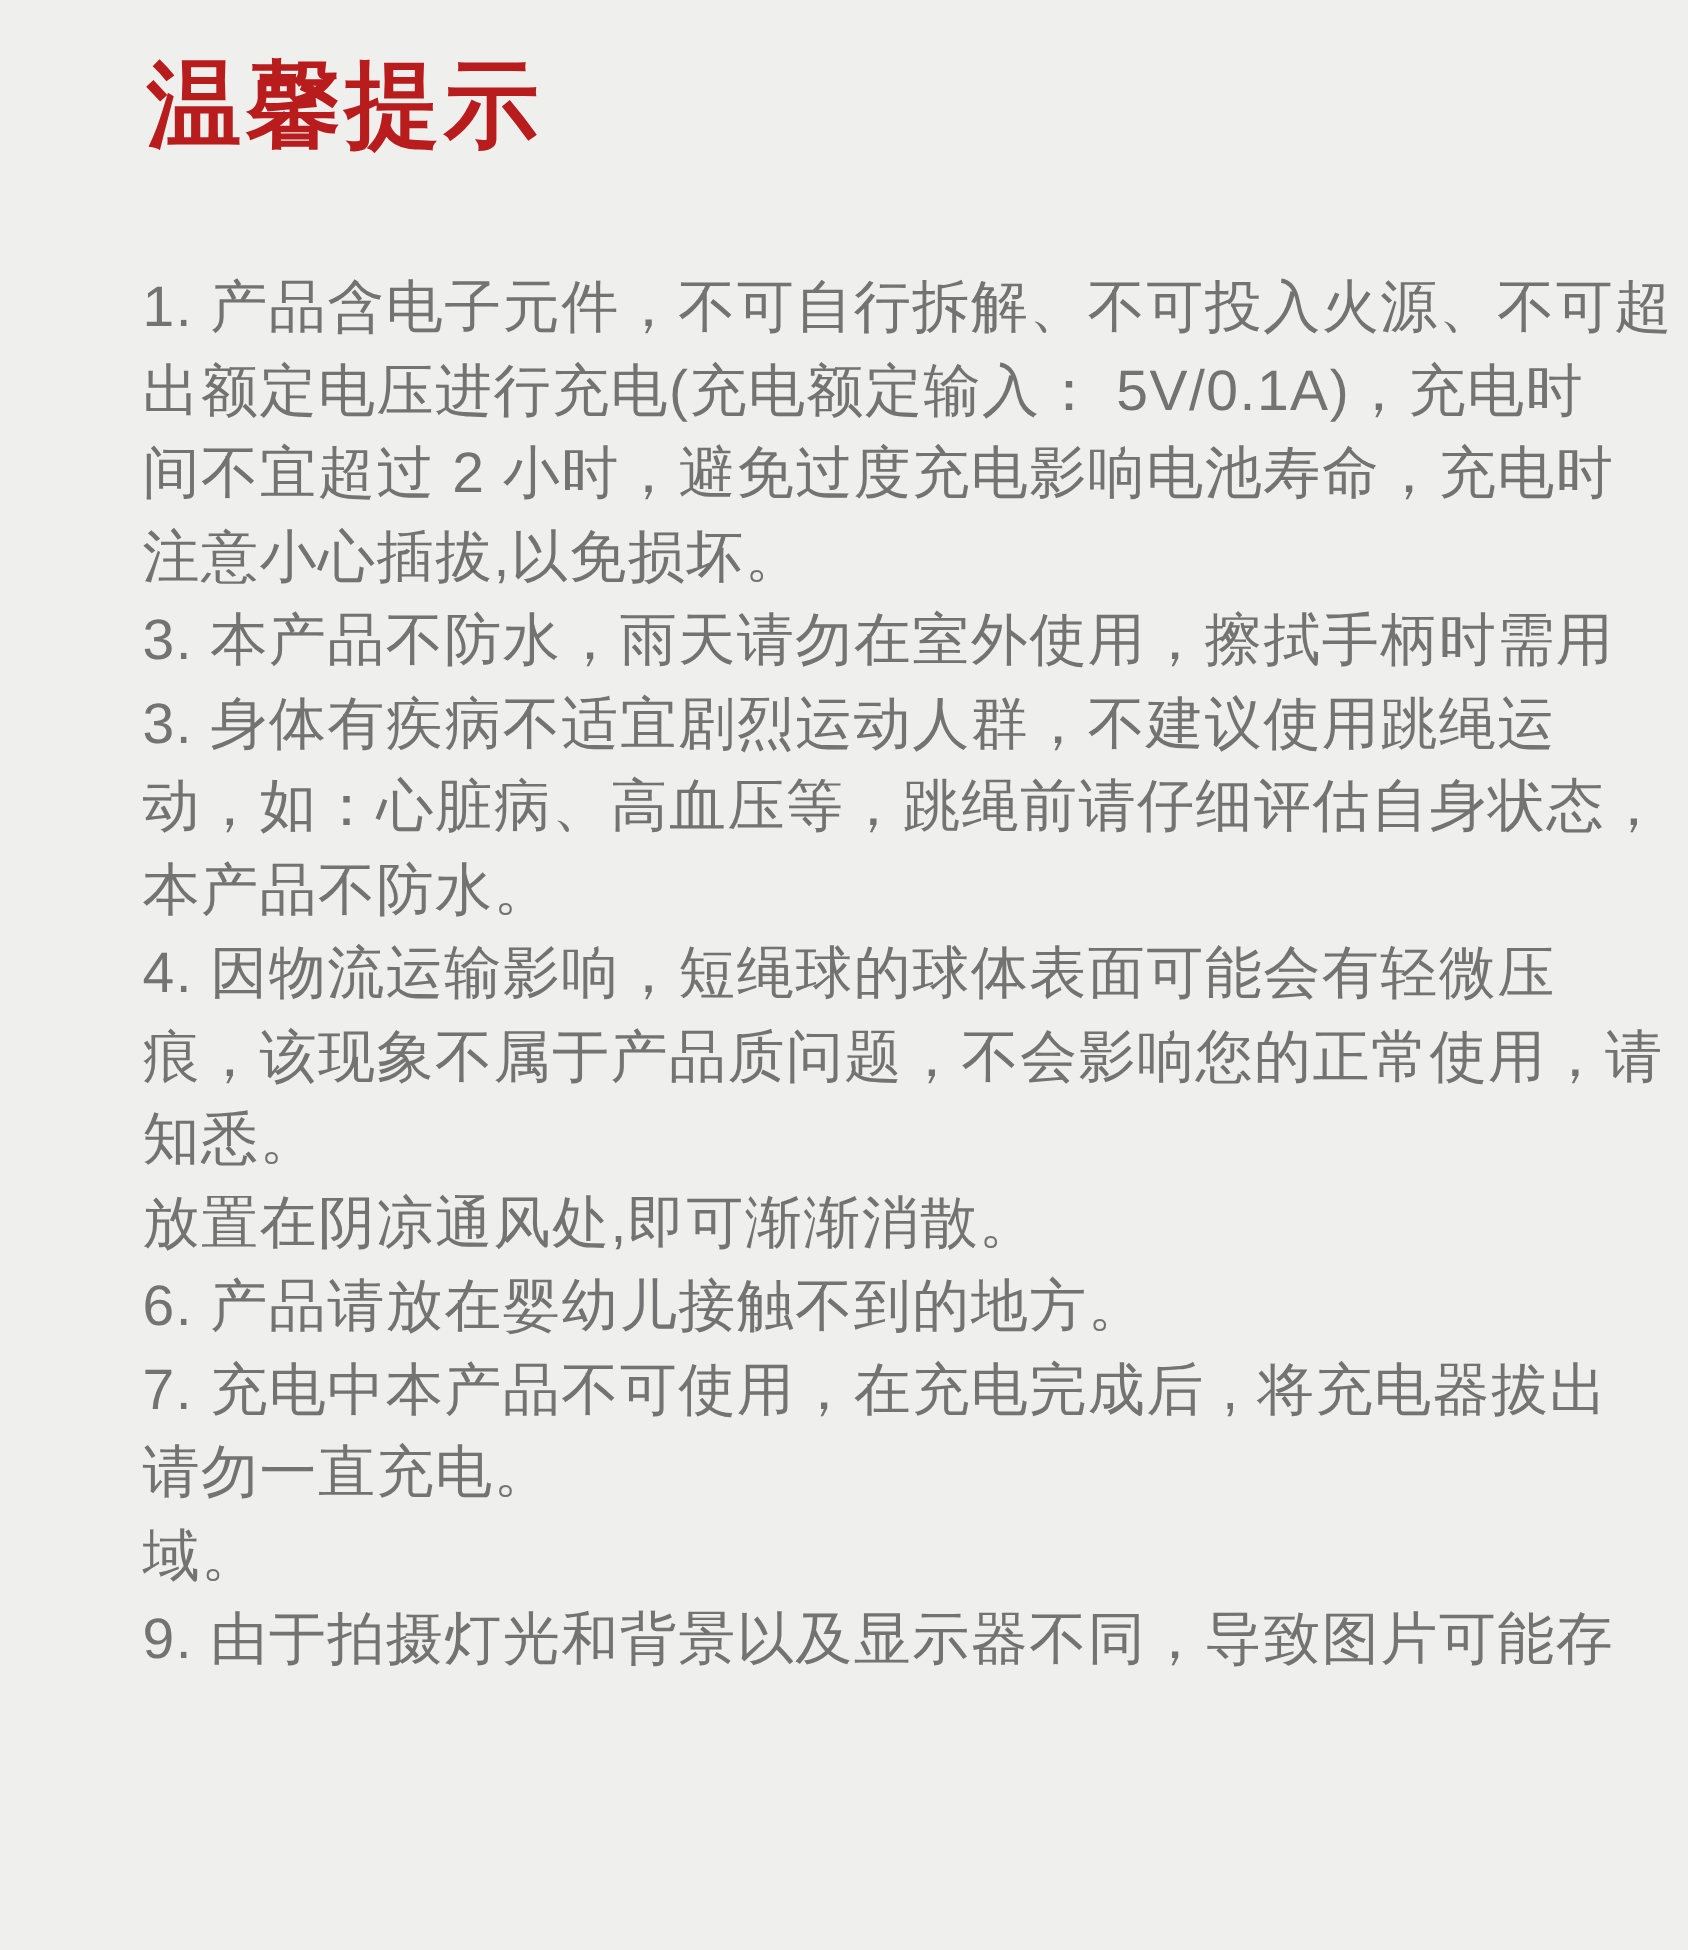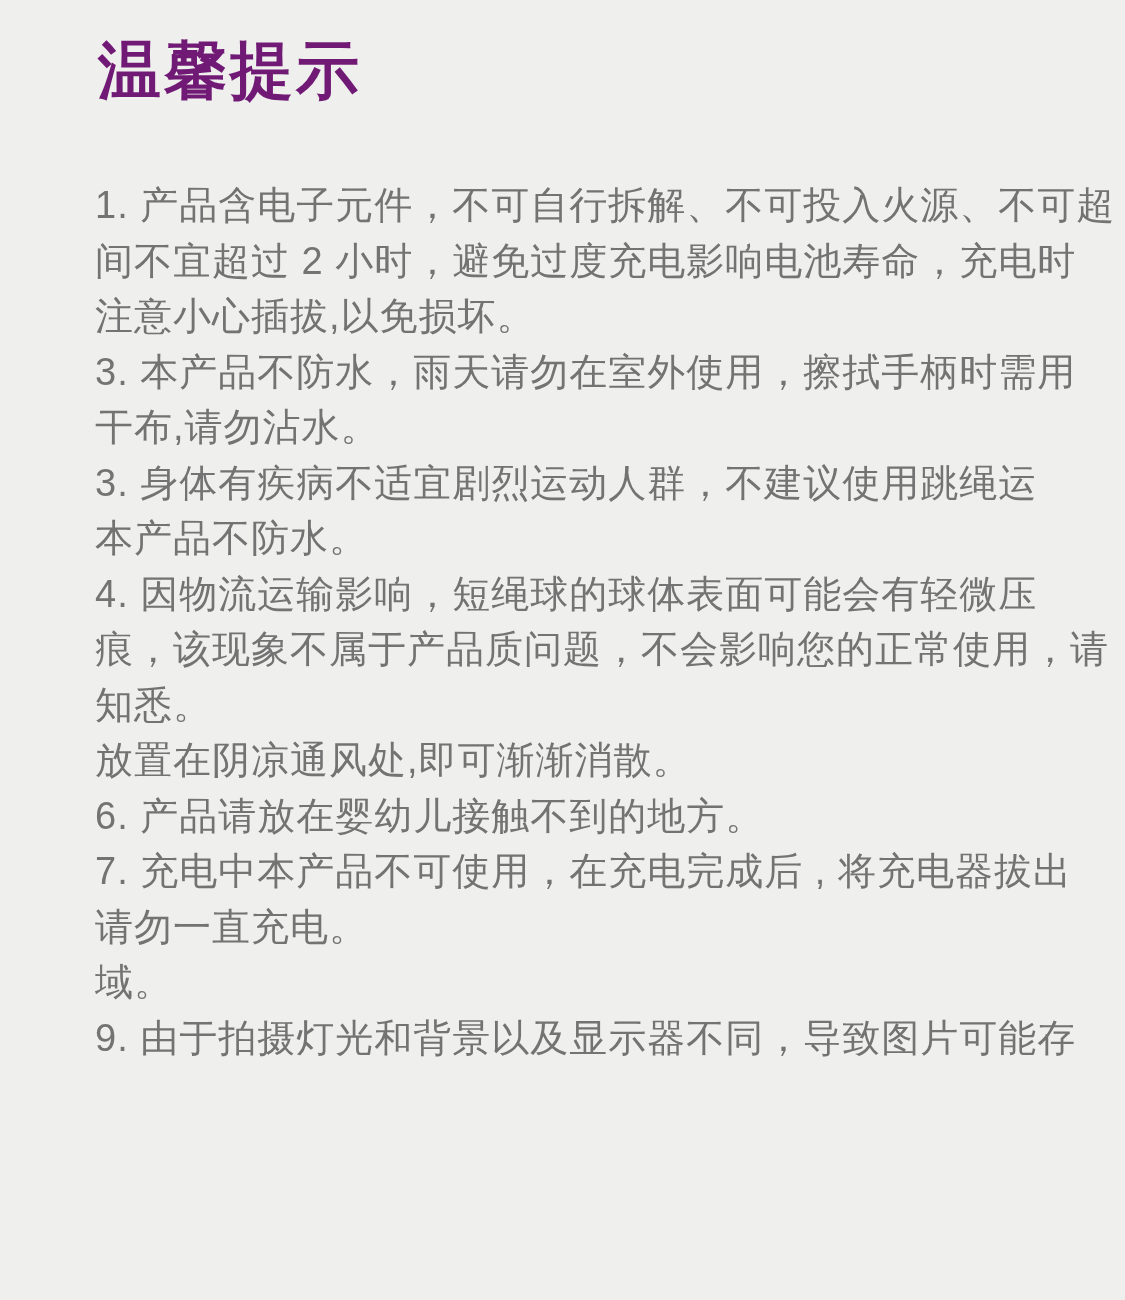--- a/index.html
+++ b/index.html
@@ -18,21 +18,21 @@
     height: 1300px;
     position: relative;
   }
   .page-title {
     margin: 0;
     padding: 36px 0 0 98px;
     font-size: 63px;
     line-height: 68px;
     font-weight: 700;
     letter-spacing: 3px;
-    color: #701a75;
+    color: #b91c1c;
   }
   .notices {
     margin-top: 74px;
     padding-left: 95px;
   }
   .notice-item {
     margin: 0;
     padding: 0;
   }
   .notice-line {
@@ -46,29 +46,30 @@
 </style>
 </head>
 <body>
 
 <div class="page">
   <h1 class="page-title">温馨提示</h1>
 
   <div class="notices">
       <div class="notice-item">
         <div class="notice-line">1. 产品含电子元件，不可自行拆解、不可投入火源、不可超</div>
+        <div class="notice-line">出额定电压进行充电(充电额定输入： 5V/0.1A)，充电时</div>
         <div class="notice-line">间不宜超过 2 小时，避免过度充电影响电池寿命，充电时</div>
         <div class="notice-line">注意小心插拔,以免损坏。</div>
       </div>
       <div class="notice-item">
         <div class="notice-line">3. 本产品不防水，雨天请勿在室外使用，擦拭手柄时需用</div>
-        <div class="notice-line">干布,请勿沾水。</div>
       </div>
       <div class="notice-item">
         <div class="notice-line">3. 身体有疾病不适宜剧烈运动人群，不建议使用跳绳运</div>
+        <div class="notice-line">动，如：心脏病、高血压等，跳绳前请仔细评估自身状态，</div>
         <div class="notice-line">本产品不防水。</div>
       </div>
       <div class="notice-item">
         <div class="notice-line">4. 因物流运输影响，短绳球的球体表面可能会有轻微压</div>
         <div class="notice-line">痕，该现象不属于产品质问题，不会影响您的正常使用，请</div>
         <div class="notice-line">知悉。</div>
       </div>
       <div class="notice-item">
         <div class="notice-line">放置在阴凉通风处,即可渐渐消散。</div>
       </div>

